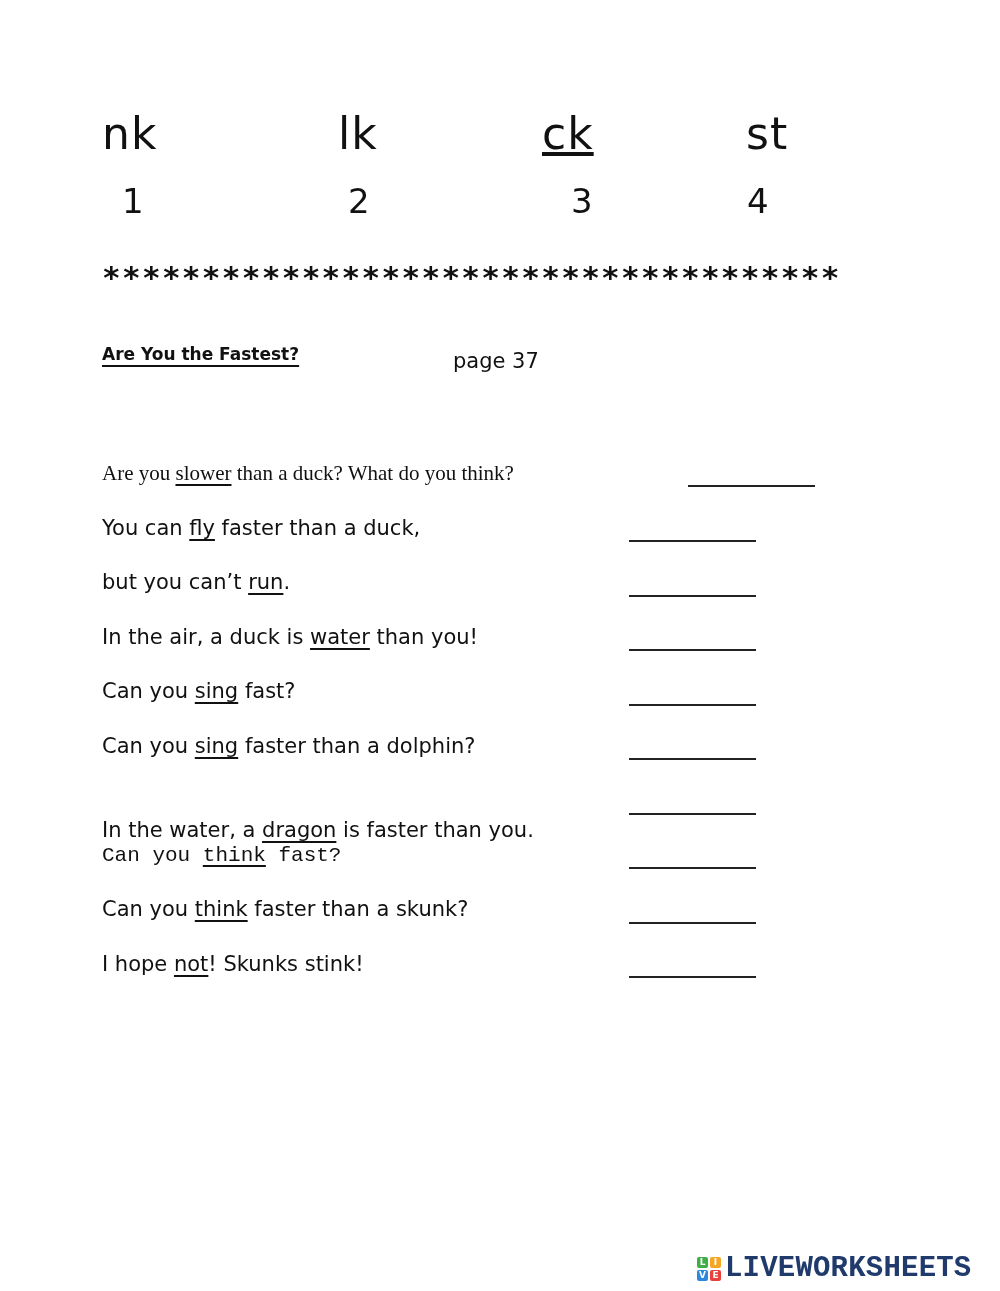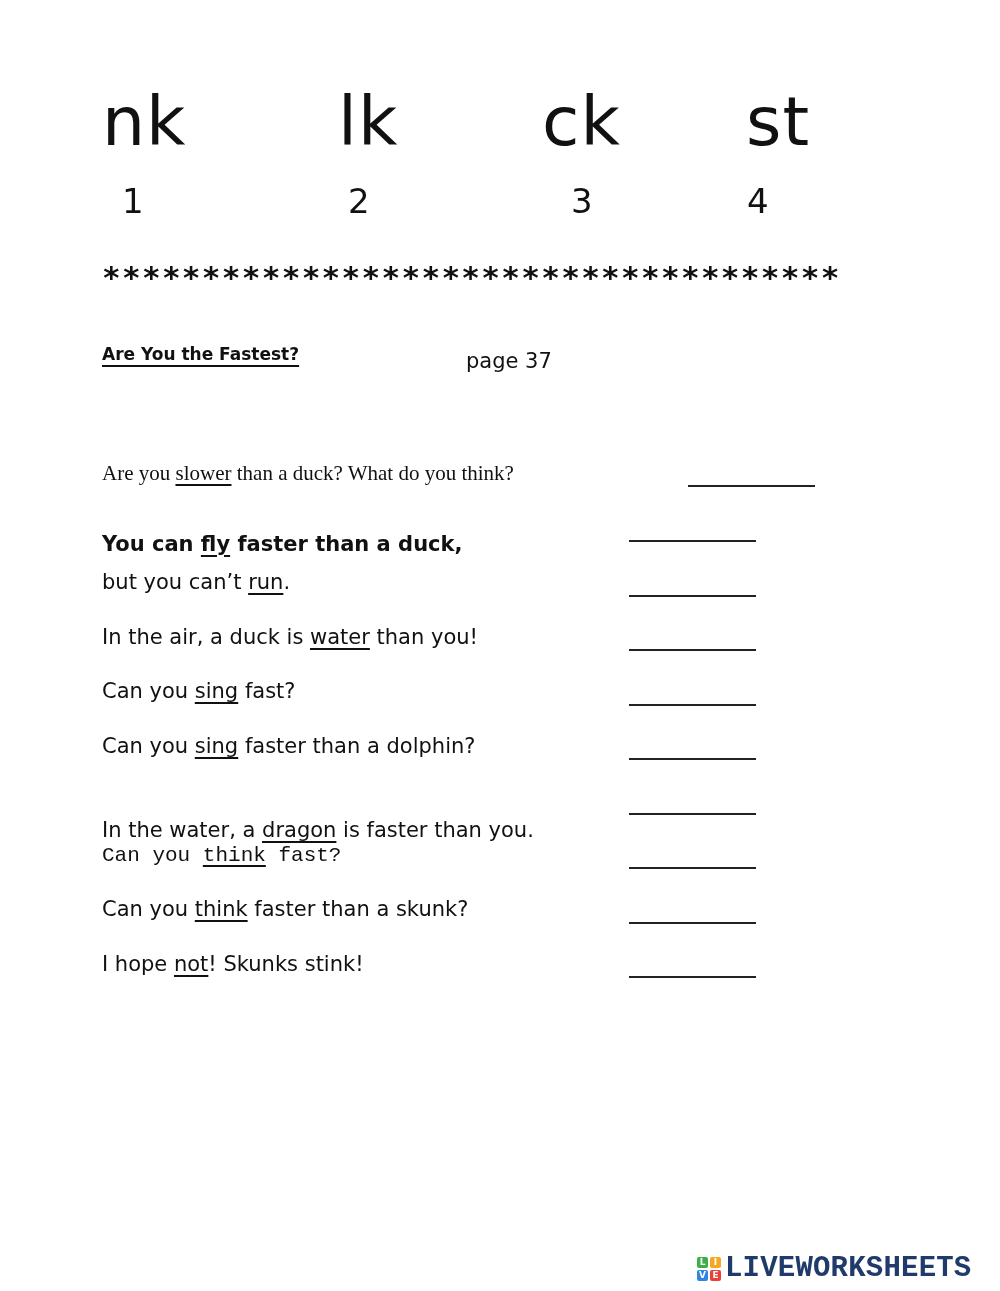--- a/index.html
+++ b/index.html
@@ -12,22 +12,22 @@
       height: 1291px;
       position: relative;
       overflow: hidden;
       font-family: "DejaVu Sans", sans-serif;
       color: #111111;
     }
 
     
     .digraph {
       position: absolute;
-      top: 88px;
-      font-size: 68px;
+      top: 112px;
+      font-size: 44px;
       line-height: 1;
       letter-spacing: 1px;
       font-family: "DejaVu Sans", sans-serif;
       text-align: right;
     }
     .digraph-num {
       position: absolute;
       top: 184px;
       font-size: 34px;
       line-height: 1;
@@ -53,21 +53,21 @@
       font-size: 17px;
       font-weight: bold;
       text-decoration: underline;
       text-underline-offset: 5px;
       text-decoration-thickness: 2px;
       line-height: 1.2;
     }
     .page-ref {
       position: absolute;
       top: 349px;
-      left: 466px;
+      left: 453px;
       font-size: 21px;
       line-height: 1.2;
     }
 
     .sentence {
       position: absolute;
       left: 102px;
       font-size: 21px;
       line-height: 1.2;
       white-space: nowrap;
@@ -116,41 +116,41 @@
       letter-spacing: 0.2px;
       line-height: 1;
     }
   </style>
 </head>
 <body>
 
 <div>
   <div class="digraph" style="left:102px;">nk</div>
   <div class="digraph" style="left:338px;">lk</div>
-  <div class="digraph" style="left:542px;">ck</div>
+  <div class="digraph" style="left:542px;text-decoration:underline;">ck</div>
   <div class="digraph" style="left:746px;">st</div>
 
   <div class="digraph-num" style="left:122px;">1</div>
   <div class="digraph-num" style="left:348px;">2</div>
   <div class="digraph-num" style="left:571px;">3</div>
   <div class="digraph-num" style="left:747px;">4</div>
 </div>
 
 <div class="stars">*************************************</div>
 
 <div class="title">Are You the Fastest?</div>
 <div class="page-ref">page 37</div>
 
 <div>
   <div class="sentence" style="top:461px;font-family:Liberation Serif, serif;">
     <span>Are you </span><u>slower</u><span> than a duck? What do you think?</span>
   </div>
   <div class="blank" style="left:688px; top:485px;"></div>
 
-  <div class="sentence" style="top:532px;font-weight:bold;">
+  <div class="sentence" style="top:516px;">
     <span>You can </span><u>fly</u><span> faster than a duck,</span>
   </div>
   <div class="blank" style="left:629px; top:540px;"></div>
 
   <div class="sentence" style="top:570px;">
     <span>but you can’t </span><u>run</u><span>.</span>
   </div>
   <div class="blank" style="left:629px; top:595px;"></div>
 
   <div class="sentence" style="top:625px;">

